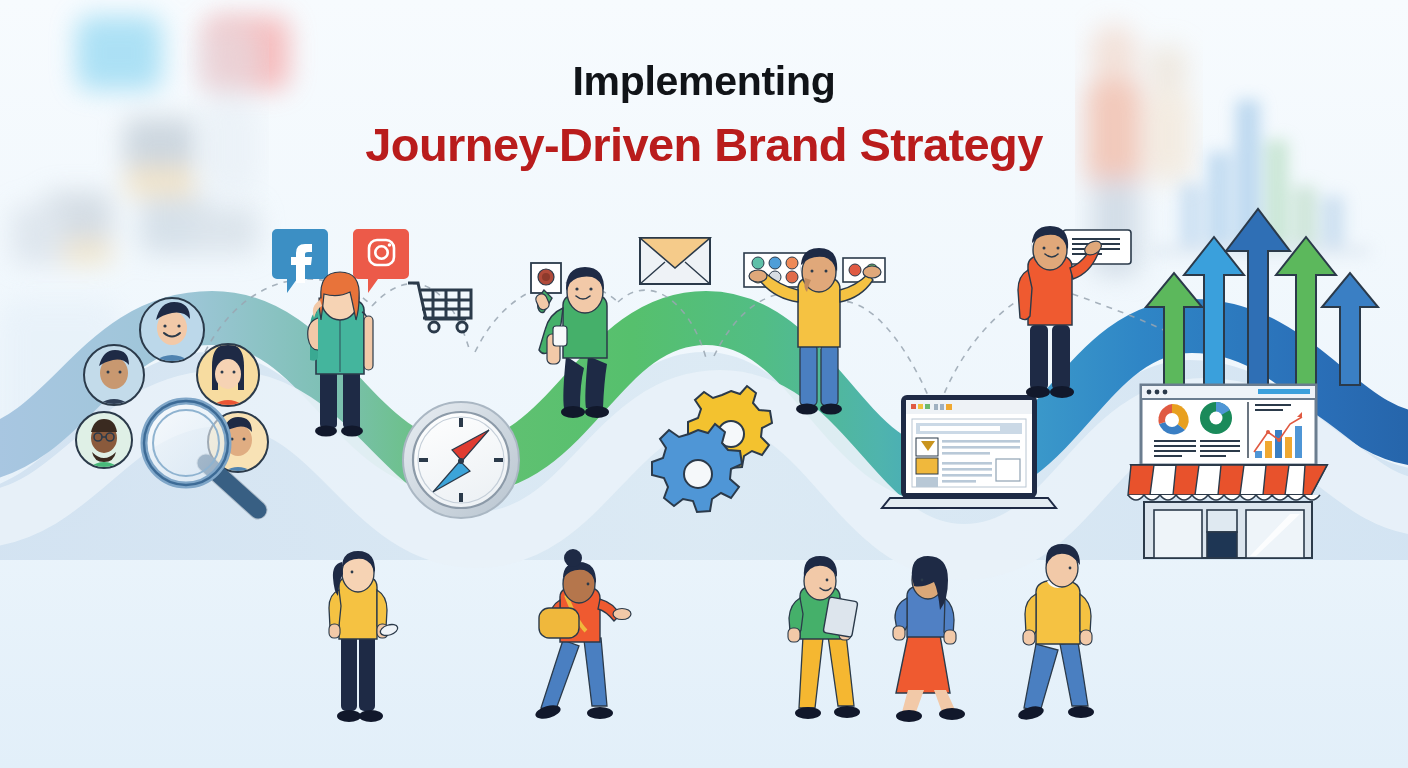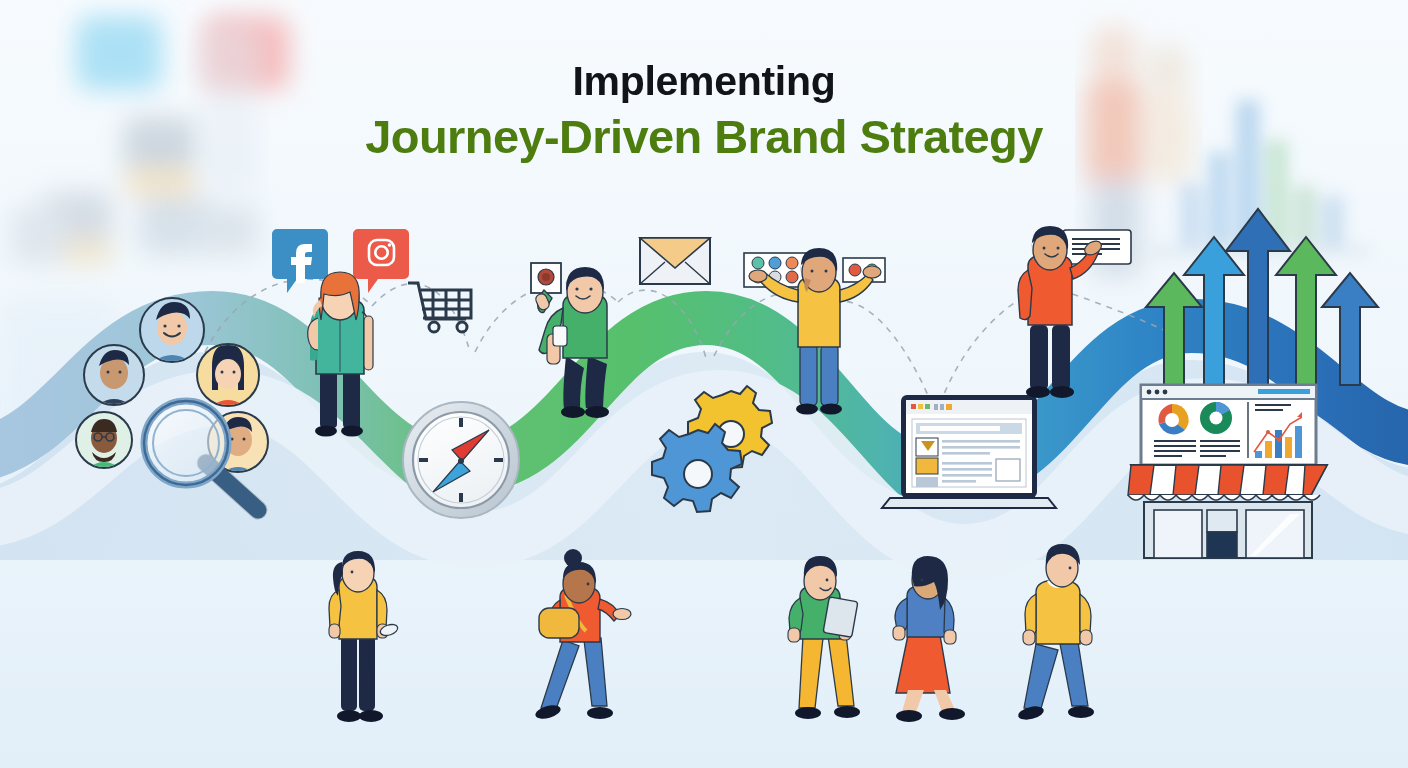--- a/index.html
+++ b/index.html
@@ -14,22 +14,22 @@
 
   .title-block {
     position:absolute; top:56px; left:0; width:1408px;
     text-align:center; z-index:40; pointer-events:none;
   }
   .title-line1 {
     font-size:41px; font-weight:bold; color:#111418;
     letter-spacing:-0.3px; line-height:1.22;
   }
   .title-line2 {
-    font-size:47px; font-weight:bold; color:#4d7c0f;
-    letter-spacing:-0.6px; line-height:1.22; margin-top:2px;
+    font-size:47px; font-weight:bold; color:#b91c1c;
+    letter-spacing:-0.6px; line-height:1.22; margin-top:10px;
   }
 </style>
 </head>
 <body>
 
 <div id="stage">
 
 <svg width="1408" height="768" viewBox="0 0 1408 768" xmlns="http://www.w3.org/2000/svg">
   <defs>
     <linearGradient id="bgGrad" x1="0" y1="0" x2="0" y2="1">

